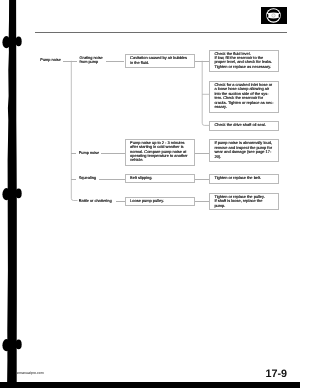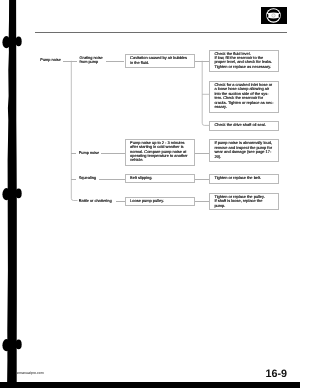--- a/index.html
+++ b/index.html
@@ -133,14 +133,14 @@
     <ellipse cx="6.4" cy="9.2" rx="4.0" ry="6.1"></ellipse>
       <ellipse cx="18.6" cy="8.4" rx="3.1" ry="4.8"></ellipse>
   </svg>
   <svg class="ring" style="left:0;top:336px;width:24px;height:18px;" viewBox="0 0 24 18" data-name="binding-ring-3">
     <ellipse cx="6.4" cy="9.2" rx="4.0" ry="6.1"></ellipse>
       <ellipse cx="18.6" cy="8.4" rx="3.1" ry="4.8"></ellipse>
   </svg>
 
   <div id="botbar" data-name="bottom-bar"></div>
   <div id="wm" data-name="watermark">emanualpro.com</div>
-  <div id="pgnum" data-name="page-number">16-9</div>
+  <div id="pgnum" data-name="page-number">17-9</div>
 </div>
 
 </body></html>

